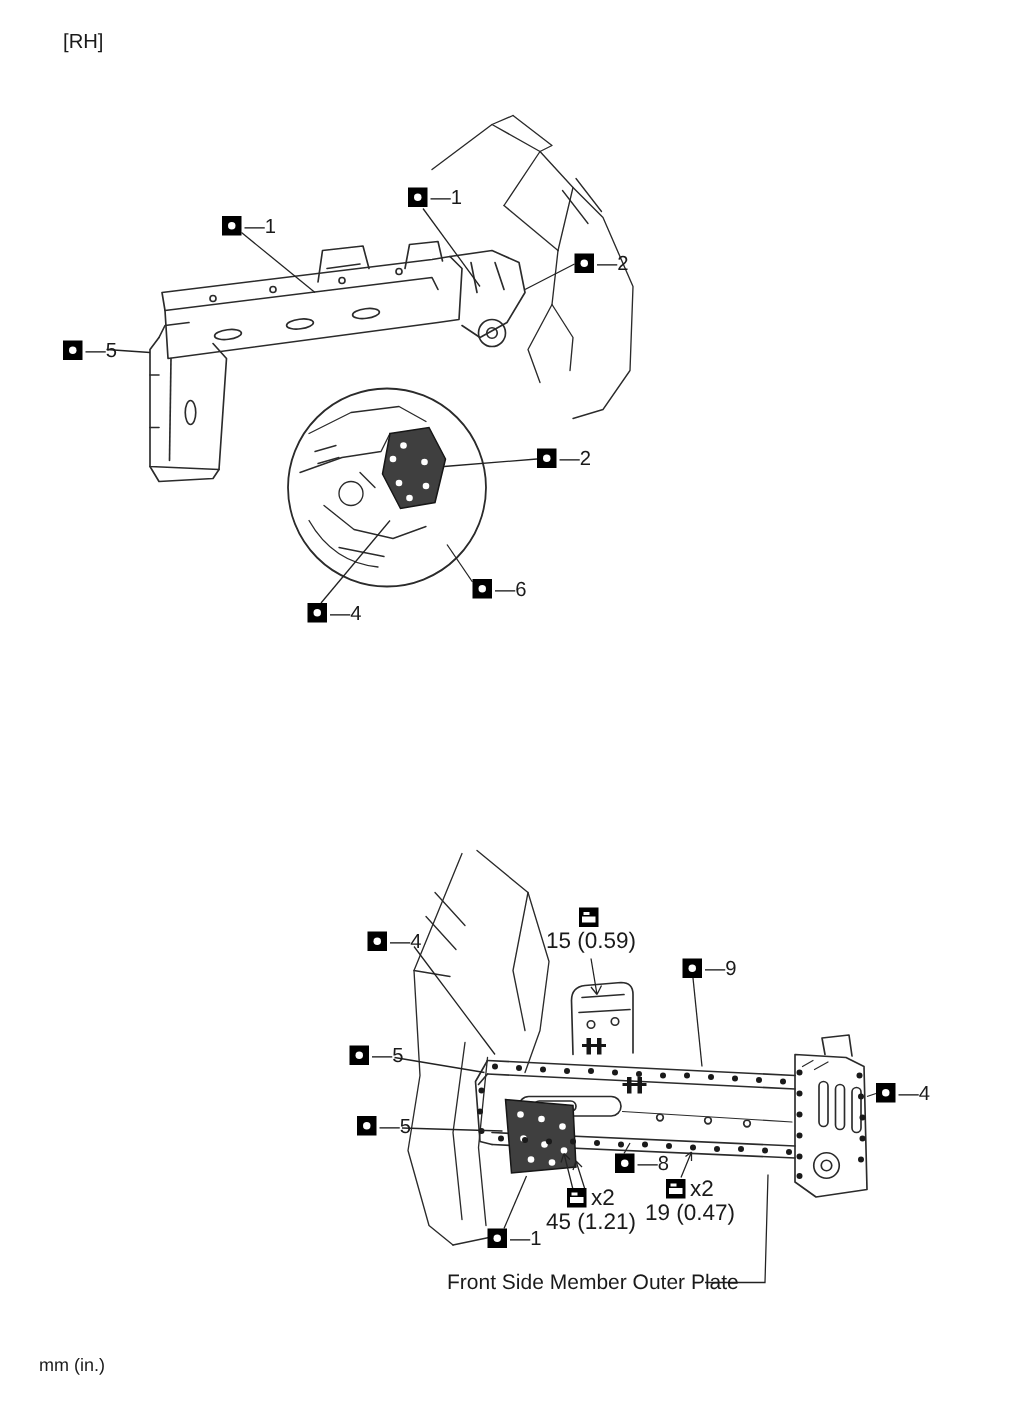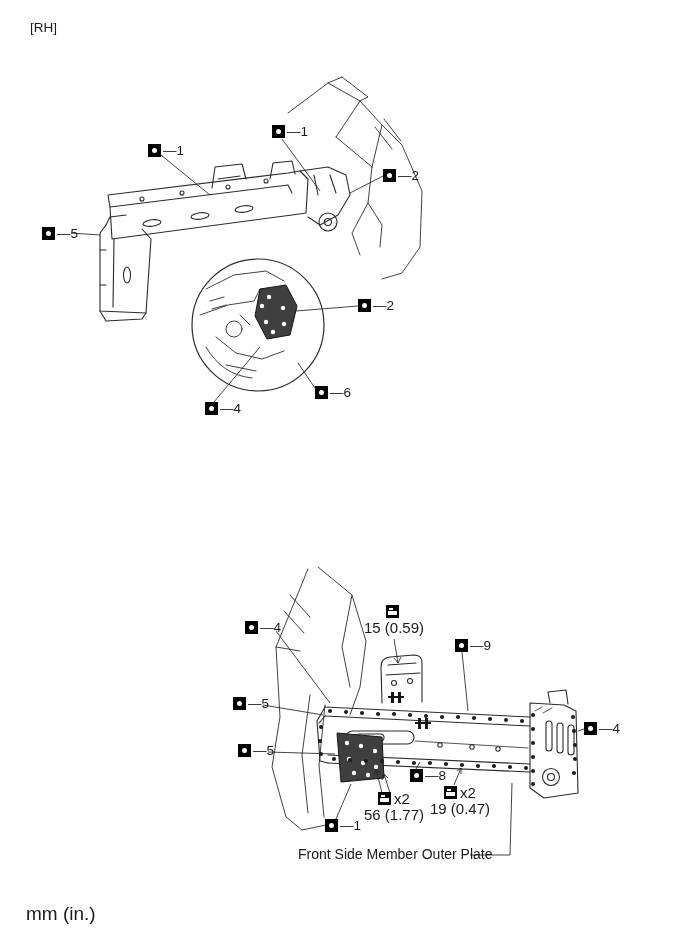--- a/index.html
+++ b/index.html
@@ -6,22 +6,22 @@
   html, body { margin: 0; padding: 0; }
   body {
     width: 688px; height: 949px;
     background: #ffffff;
     color: #1a1a1a;
     font-family: "Liberation Sans", "DejaVu Sans", sans-serif;
     position: relative;
     overflow: hidden;
   }
   .abs { position: absolute; }
-  .corner-label { left: 30px; top: 20px; font-size: 13.5px; }
-  .units-label  { left: 26px; top: 903px; font-size: 19px; }
+  .corner-label { left: 42px; top: 20px; font-size: 13.5px; }
+  .units-label  { left: 26px; top: 903px; font-size: 12px; }
   .callout {
     display: flex; align-items: center; gap: 2px;
     font-size: 13.5px; line-height: 13px; white-space: nowrap;
   }
   .weld-marker {
     width: 13px; height: 13px; background: #000;
     display: inline-flex; align-items: center; justify-content: center;
     flex: 0 0 auto;
   }
   .weld-marker::after {
@@ -291,21 +291,21 @@
     <span></span>
   </div>
   <div>15 (0.59)</div>
 </div>
 
 <div class="measure abs" style="left:362px;top:792px;width:64px">
   <div class="measure-row">
     <span class="sealer-marker"></span>
     <span>x2</span>
   </div>
-  <div>56 (1.77)</div>
+  <div>45 (1.21)</div>
 </div>
 
 <div class="measure abs" style="left:428px;top:786px;width:64px">
   <div class="measure-row">
     <span class="sealer-marker"></span>
     <span>x2</span>
   </div>
   <div>19 (0.47)</div>
 </div>
 

